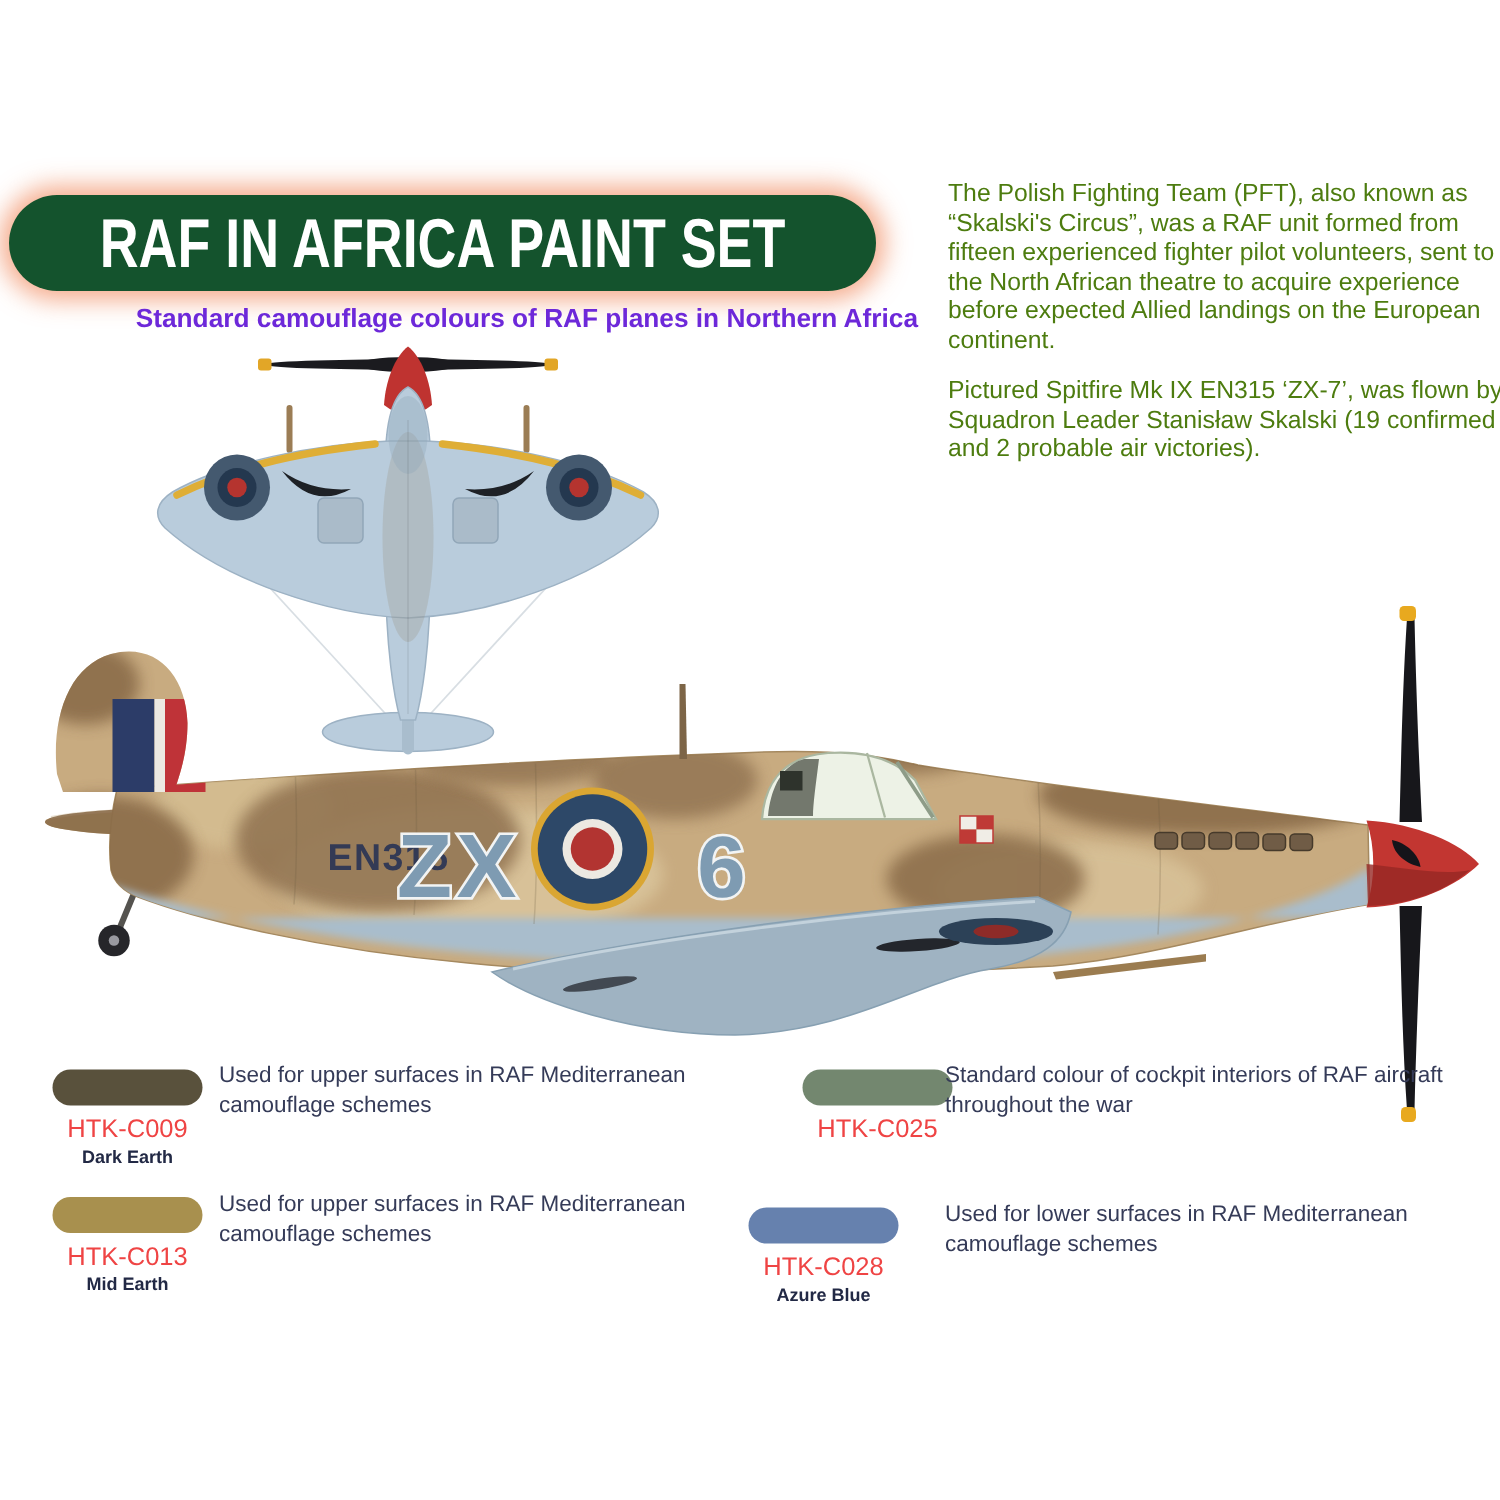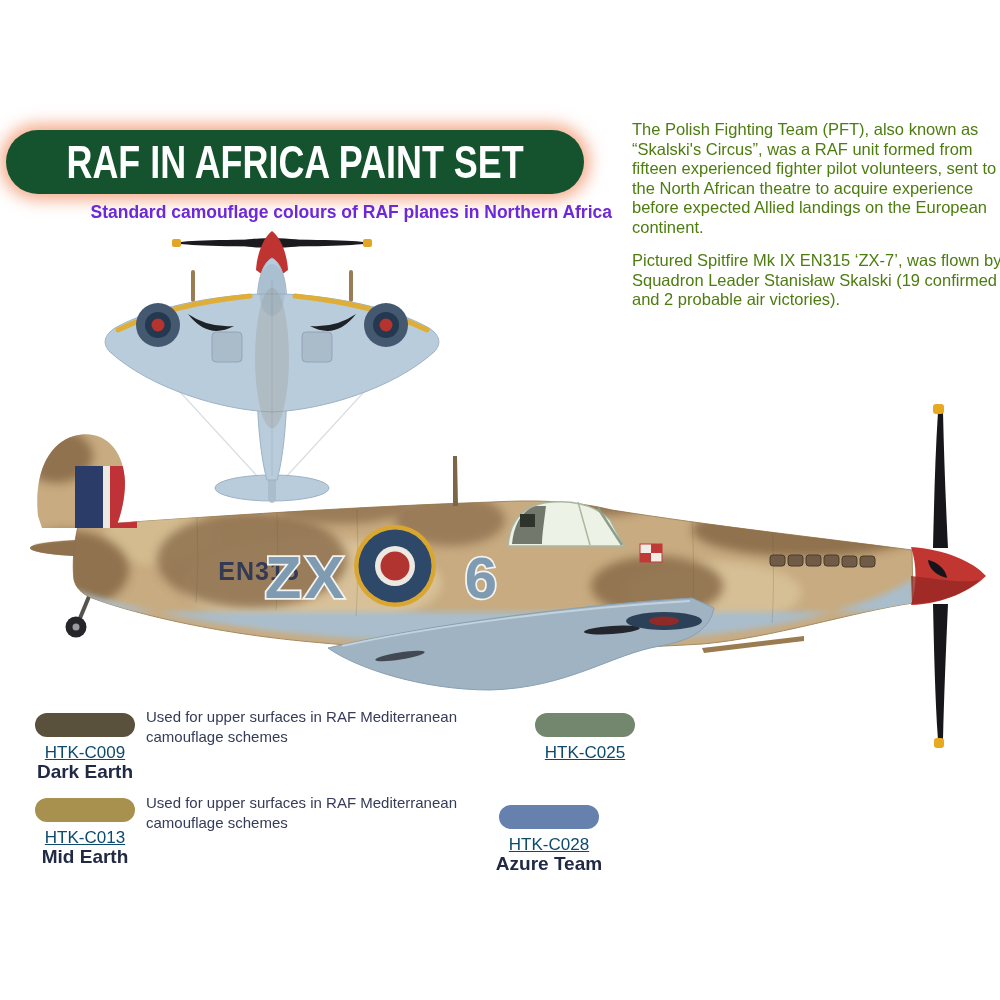--- a/index.html
+++ b/index.html
@@ -12,22 +12,22 @@
   .banner-title{color:#ffffff;font-weight:bold;font-size:46px;line-height:64px;white-space:nowrap;
           transform:scaleX(.78);letter-spacing:0;}
   .subtitle{position:absolute;left:0;top:202px;width:592px;text-align:right;
           font-size:17.5px;font-weight:bold;color:#6d28d9;margin-left:20px;}
   
   .intro{position:absolute;left:632px;top:120px;width:386px;font-size:16.5px;line-height:19.5px;color:#4d7c0f;}
   .intro p{margin:0 0 14px 0;}
   
   .swatch{position:absolute;width:130px;text-align:center;}
   .pill{width:100px;height:24px;border-radius:12px;margin:0 auto;}
-  .code{font-size:17px;color:#0c4a6e;margin-top:7px;line-height:18px;text-decoration:underline;}
-  .name{font-size:19px;font-weight:bold;color:#222945;line-height:19px;text-align:center;}
+  .code{font-size:17px;color:#ef4444;margin-top:7px;line-height:18px;}
+  .name{font-size:12px;font-weight:bold;color:#222945;line-height:19px;text-align:center;}
   .desc{position:absolute;font-size:15px;line-height:19.5px;color:#353b58;}
   svg{position:absolute;display:block;}
   .svg-top{left:100px;top:228px;}
   .svg-side{left:12px;top:398px;}
   text{font-family:"Liberation Sans",sans-serif;}
 </style>
 </head>
 <body>
 
 <div class="canvas">
@@ -221,20 +221,22 @@
     <div class="pill" style="background: rgb(168, 144, 78);"></div>
     <div class="code">HTK-C013</div>
     <div class="name">Mid Earth</div>
   </div>
   <div class="desc" style="left:146px;top:793px;width:330px;">Used for upper surfaces in RAF Mediterranean camouflage schemes</div>
 
   <div class="swatch" style="left:520px;top:713px;">
     <div class="pill" style="background: rgb(115, 135, 111);"></div>
     <div class="code">HTK-C025</div>
   </div>
+  <div class="desc" style="left:630px;top:707px;width:350px;">Standard colour of cockpit interiors of RAF aircraft throughout the war</div>
 
   <div class="swatch" style="left:484px;top:805px;">
     <div class="pill" style="background: rgb(102, 129, 174);"></div>
     <div class="code">HTK-C028</div>
-    <div class="name">Azure Team</div>
-  </div>
+    <div class="name">Azure Blue</div>
+  </div>
+  <div class="desc" style="left:630px;top:800px;width:350px;">Used for lower surfaces in RAF Mediterranean camouflage schemes</div>
 
 </div>
 
 </body></html>

